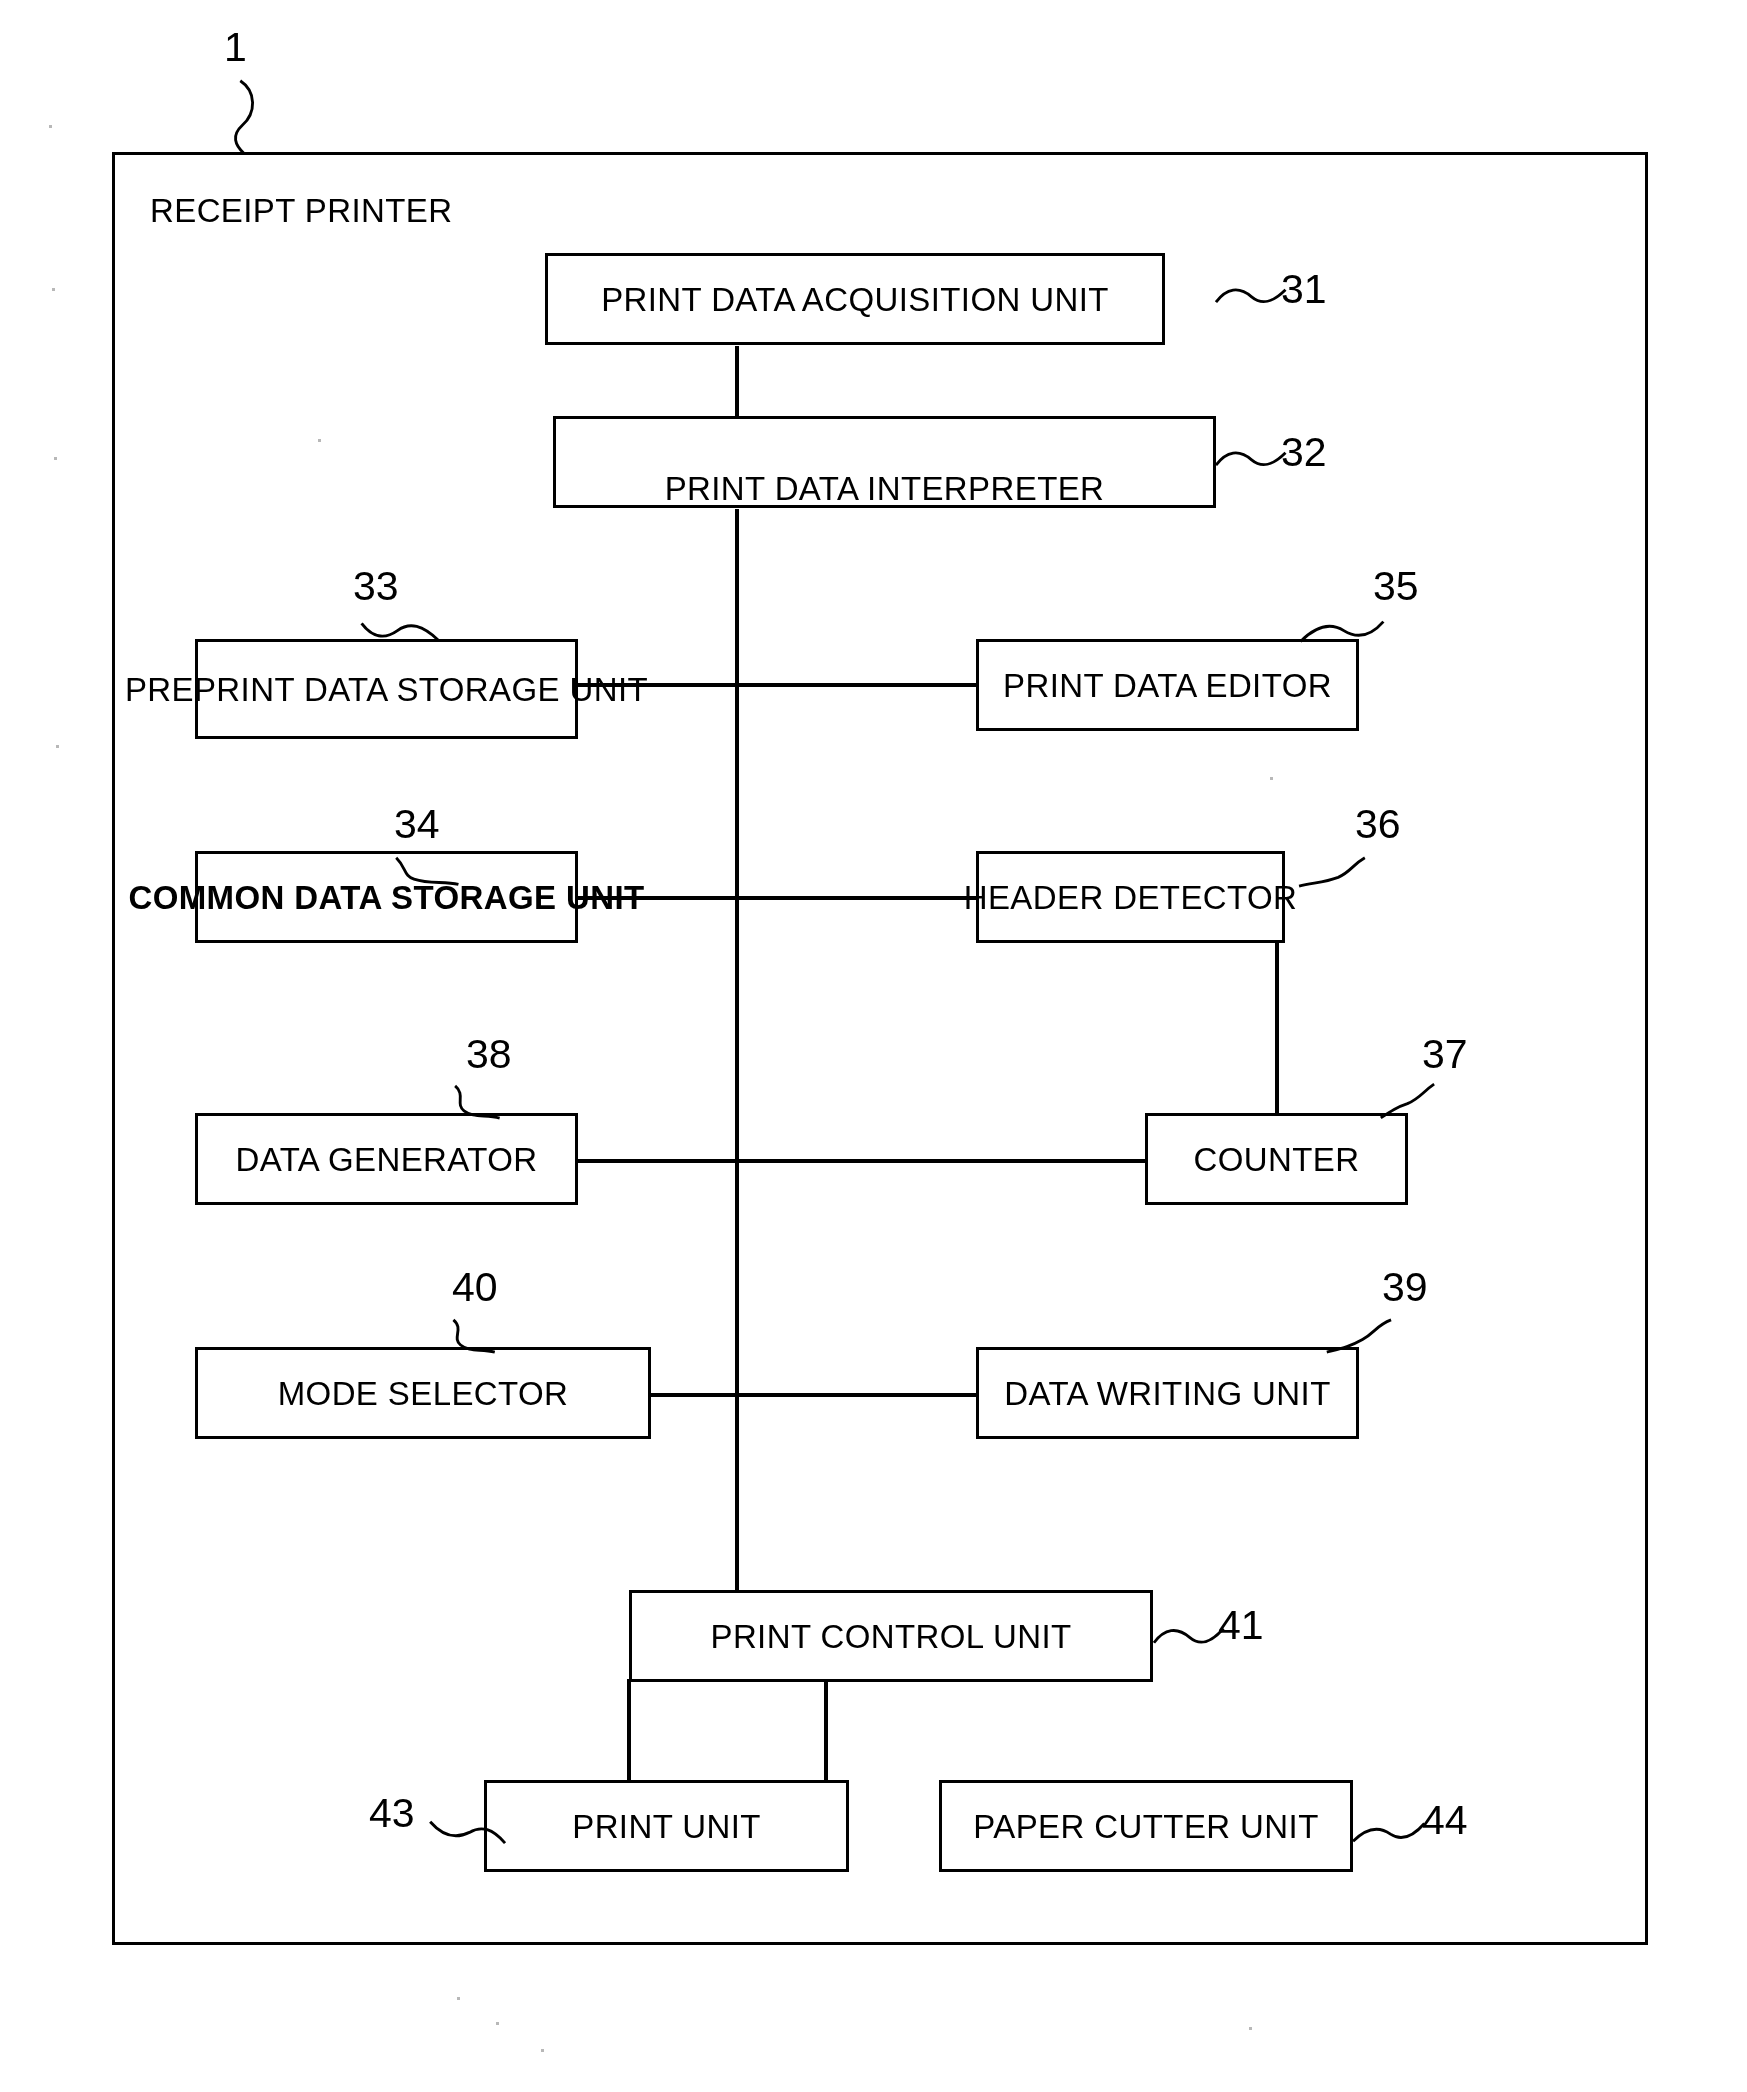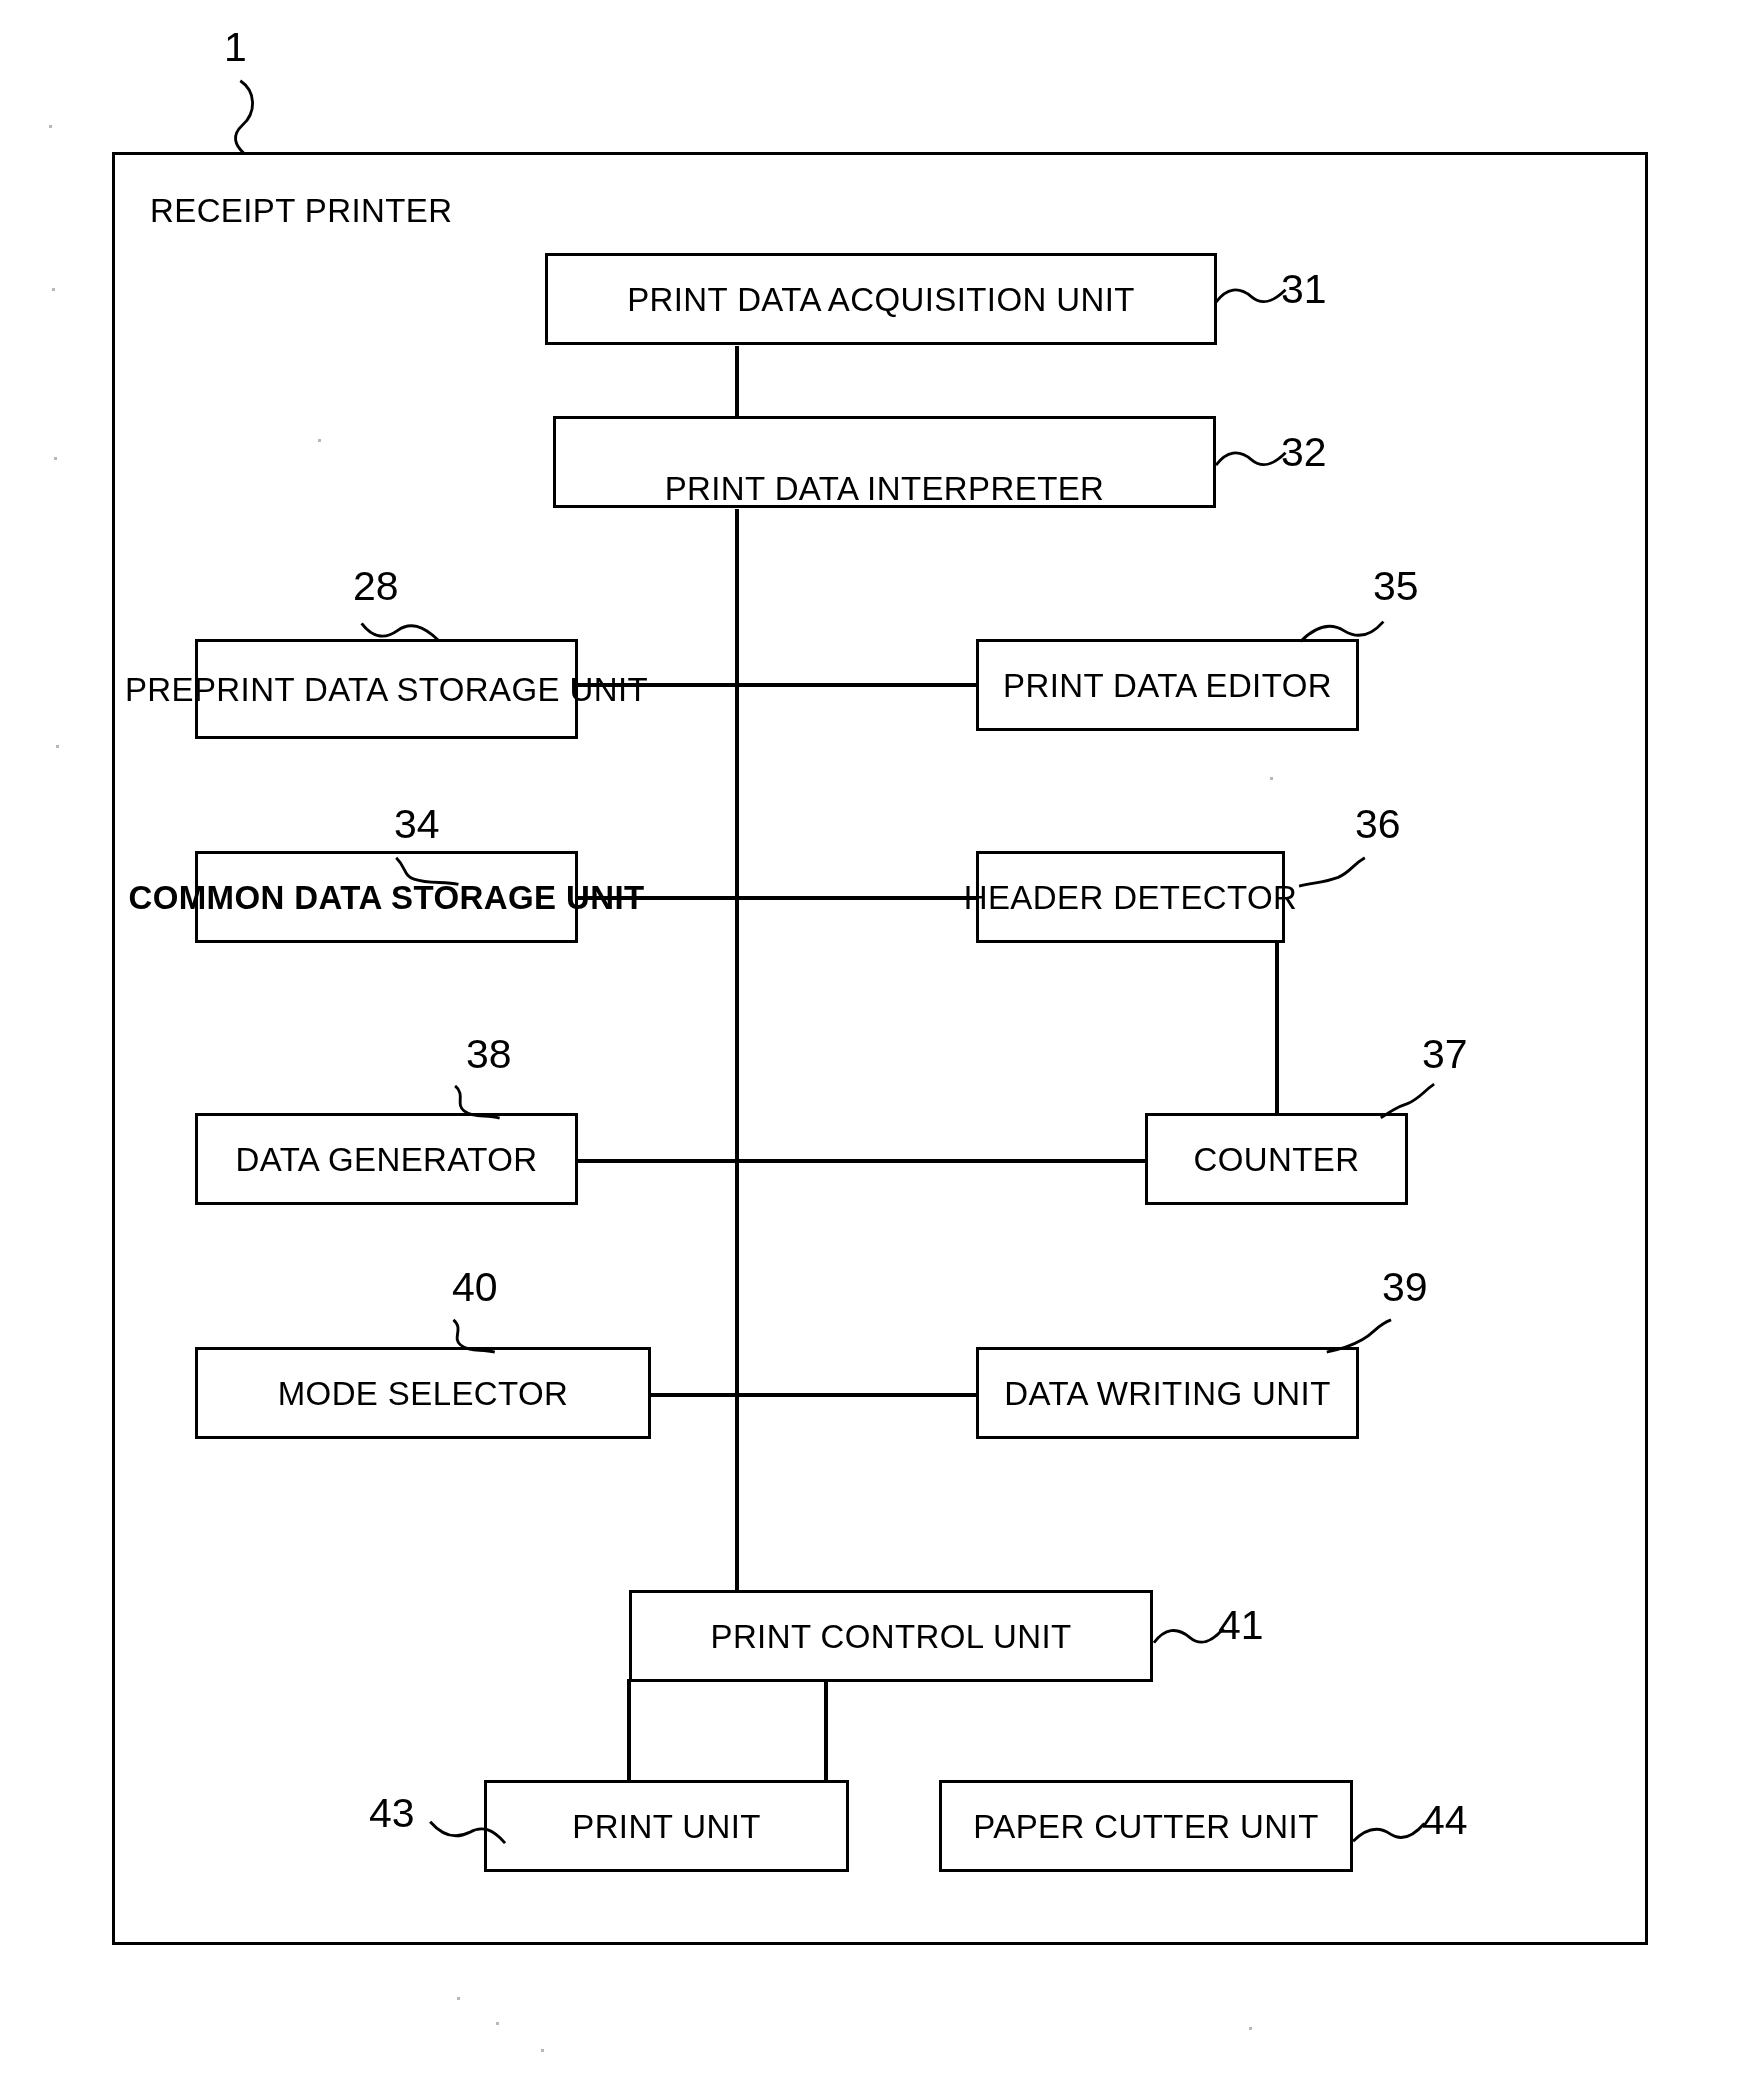--- a/index.html
+++ b/index.html
@@ -125,37 +125,37 @@
   <div class="line-h" style="left:575px; top:1159px; width:570px;"></div>
 
   <div class="line-h" style="left:575px; top:1393px; width:403px;"></div>
 
   <div class="line-v" style="left:1275px; top:942px; height:172px;"></div>
 
   <div class="line-v" style="left:627px; top:1679px; height:101px;"></div>
 
   <div class="line-v" style="left:824px; top:1679px; height:101px;"></div>
 
-  <div class="block" style="left:545px; top:253px; width:672px; height:92px;text-align:center;">
+  <div class="block" style="left:545px; top:253px; width:620px; height:92px;text-align:center;">
     <span class="block-label">PRINT DATA ACQUISITION UNIT</span>
   </div>
   <svg class="leader" style="left:1214px; top:279px; width:77px; height:41px;" viewBox="0 0 86 46">
     <path d="M2,26 C14,10 28,8 42,20 C54,30 66,26 80,12"></path>
   </svg>
   <div class="ref-num" style="left:1281px; top:269px;">31</div>
 
   <div class="block" style="left:553px; top:416px; width:663px; height:92px;align-items:flex-end;">
     <span class="block-label">PRINT DATA INTERPRETER</span>
   </div>
   <svg class="leader" style="left:1214px; top:442px; width:77px; height:41px;" viewBox="0 0 86 46">
     <path d="M2,26 C14,10 28,8 42,20 C54,30 66,26 80,12"></path>
   </svg>
   <div class="ref-num" style="left:1281px; top:432px;">32</div>
 
-  <div class="ref-num" style="left:353px; top:566px;">28</div>
+  <div class="ref-num" style="left:353px; top:566px;">33</div>
   <svg class="leader" style="left:358px; top:618px; width:86px; height:27px;" viewBox="0 0 96 30">
     <path d="M4,6 C16,22 30,24 44,14 C58,4 72,8 90,25"></path>
   </svg>
   <div class="block" style="left:195px; top:639px; width:383px; height:100px;">
     <span class="block-label">PREPRINT DATA STORAGE UNIT</span>
   </div>
 
   <div class="ref-num" style="left:1373px; top:566px;">35</div>
   <svg class="leader" style="left:1297px; top:618px; width:90px; height:27px;" viewBox="0 0 100 30">
     <path d="M4,26 C20,10 36,4 52,14 C68,24 82,20 96,4"></path>

